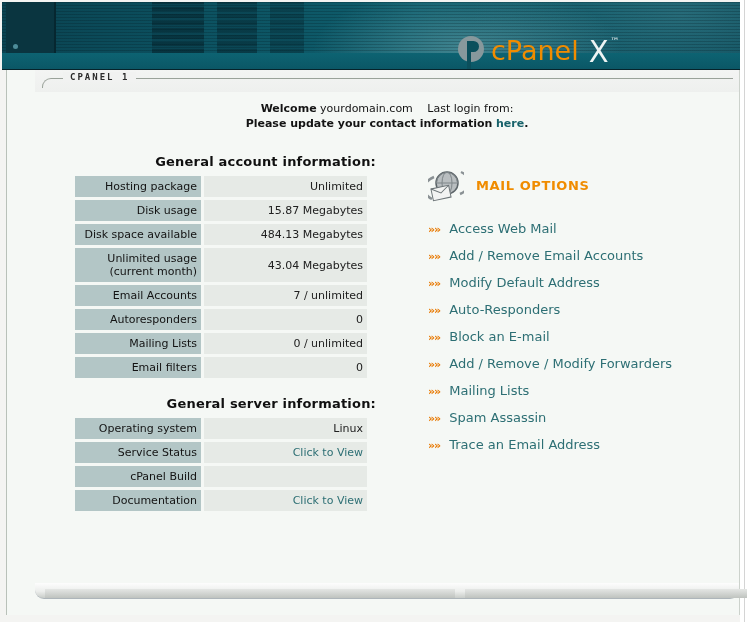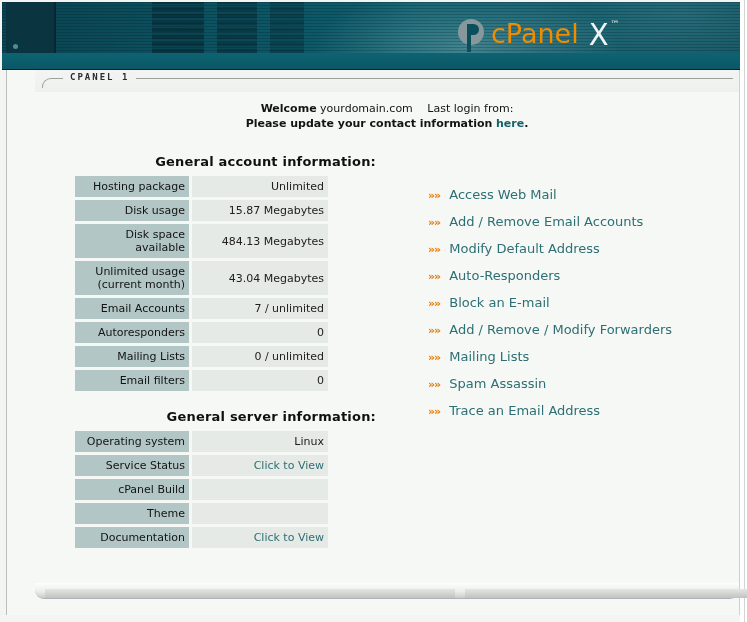--- a/index.html
+++ b/index.html
@@ -37,21 +37,21 @@
     position:absolute; left:4px; top:0; width:50px; height:68px;
     background:#0a3540;
     border-right:2px solid #062730;
   }
   .left-panel .dot { position:absolute; width:5px; height:5px; border-radius:50%; background:#4d8c99; }
   .header .bottom-band {
     position:absolute; left:0; right:0; bottom:0; height:16px;
     background:linear-gradient(#0d6372, #0b5766);
   }
   
-  .logo { position:absolute; left:453px; top:15px; display:flex; align-items:flex-start; }
+  .logo { position:absolute; left:453px; top:32px; display:flex; align-items:flex-start; }
   .logo .brand {
     font-size:27px; line-height:34px; color:#f08c00; font-weight:500;
     letter-spacing:0px; margin-left:4px;
   }
   .logo .xmark {
     font-size:29px; line-height:34px; color:#eef4f4; font-weight:400;
     margin-left:10px; transform:scaleY(1.05);
   }
   .logo .tm { font-size:9px; color:#eef4f4; margin-left:2px; margin-top:2px; }
 
@@ -86,24 +86,24 @@
   .welcome { text-align:center; padding-top:9px; font-size:11px; color:#141414; line-height:15px; }
   .welcome .b { font-weight:bold; }
   .welcome .sp { margin-left:11px; }
   .welcome a.here { color:#17626a; font-weight:bold; text-decoration:none; }
 
   .left-col { position:absolute; left:41px; top:62px; width:300px;text-align:right; }
   .section-title { font-size:13px; font-weight:bold; color:#101010; letter-spacing:.2px; }
   table.info { border-collapse:separate; border-spacing:0 3px; margin-top:4px; margin-left:-1px; }
   table.info td { font-size:11px; vertical-align:middle; }
   td.cell-label {
-    background:#b3c6c6; width:114px; padding:4px 4px 4px 7px; color:#131313; line-height:13px;
+    background:#b3c6c6; width:126px; padding:4px 4px 4px 7px; color:#131313; line-height:13px;
   }
   td.cell-value {
-    background:#e6eae6; width:139px; padding:4px 4px 4px 8px; color:#202020; line-height:13px;
+    background:#e6eae6; width:166px; padding:4px 4px 4px 8px; color:#202020; line-height:13px;
     border-left:3px solid #f5f8f5;
     margin-left:48px;
   }
   .server-block { margin-top:15px; }
   a.teal-link { color:#2d6f74; text-decoration:none; }
 
   
   .right-col { position:absolute; left:393px; top:76px; width:320px; }
   .mail-head { display:flex; align-items:center; }
   .mail-title {
@@ -229,33 +229,44 @@
               </tr>
               <tr>
                 <td class="cell-label">Service Status</td>
                 <td class="cell-value"><a href="#" class="teal-link">Click to View</a></td>
               </tr>
               <tr>
                 <td class="cell-label">cPanel Build</td>
                 <td class="cell-value"></td>
               </tr>
               <tr>
-                <td class="cell-label">Theme</td>
-                <td class="cell-value"></td>
-              </tr>
-              <tr>
                 <td class="cell-label">Documentation</td>
                 <td class="cell-value"><a href="#" class="teal-link">Click to View</a></td>
               </tr>
             </tbody>
         </table>
       </div>
     </div>
 
     <div class="right-col">
+      <div class="mail-head">
+        <svg width="36" height="34" viewBox="0 0 36 34">
+          <circle cx="19" cy="15" r="11" fill="#b9bec0" stroke="#5c6468" stroke-width="1.5"></circle>
+          <path d="M8.5 15 a10.5 10.5 0 0 1 21 0" fill="none" stroke="#7e8689" stroke-width="1"></path>
+          <ellipse cx="19" cy="15" rx="5" ry="11" fill="none" stroke="#7e8689" stroke-width="1"></ellipse>
+          <line x1="8.5" y1="15" x2="29.5" y2="15" stroke="#7e8689" stroke-width="1"></line>
+          <path d="M4 31 a18 13 0 0 1 2 -22" fill="none" stroke="#8a9194" stroke-width="2.5"></path>
+          <path d="M33 4 a18 13 0 0 1 -1 22" fill="none" stroke="#8a9194" stroke-width="2.5"></path>
+          <g transform="rotate(-12 13 25)">
+            <rect x="4" y="19" width="18" height="12" fill="#f2f3f2" stroke="#6b7376" stroke-width="1"></rect>
+            <path d="M4 19 l9 6 l9 -6" fill="none" stroke="#6b7376" stroke-width="1"></path>
+          </g>
+        </svg>
+        <span class="mail-title">MAIL OPTIONS</span>
+      </div>
       <ul class="mail-list">
           <li><span class="bullet">»»</span><a href="#" class="mail-link">Access Web Mail</a></li>
           <li><span class="bullet">»»</span><a href="#" class="mail-link">Add / Remove Email Accounts</a></li>
           <li><span class="bullet">»»</span><a href="#" class="mail-link">Modify Default Address</a></li>
           <li><span class="bullet">»»</span><a href="#" class="mail-link">Auto-Responders</a></li>
           <li><span class="bullet">»»</span><a href="#" class="mail-link">Block an E-mail</a></li>
           <li><span class="bullet">»»</span><a href="#" class="mail-link">Add / Remove / Modify Forwarders</a></li>
           <li><span class="bullet">»»</span><a href="#" class="mail-link">Mailing Lists</a></li>
           <li><span class="bullet">»»</span><a href="#" class="mail-link">Spam Assassin</a></li>
           <li><span class="bullet">»»</span><a href="#" class="mail-link">Trace an Email Address</a></li>

